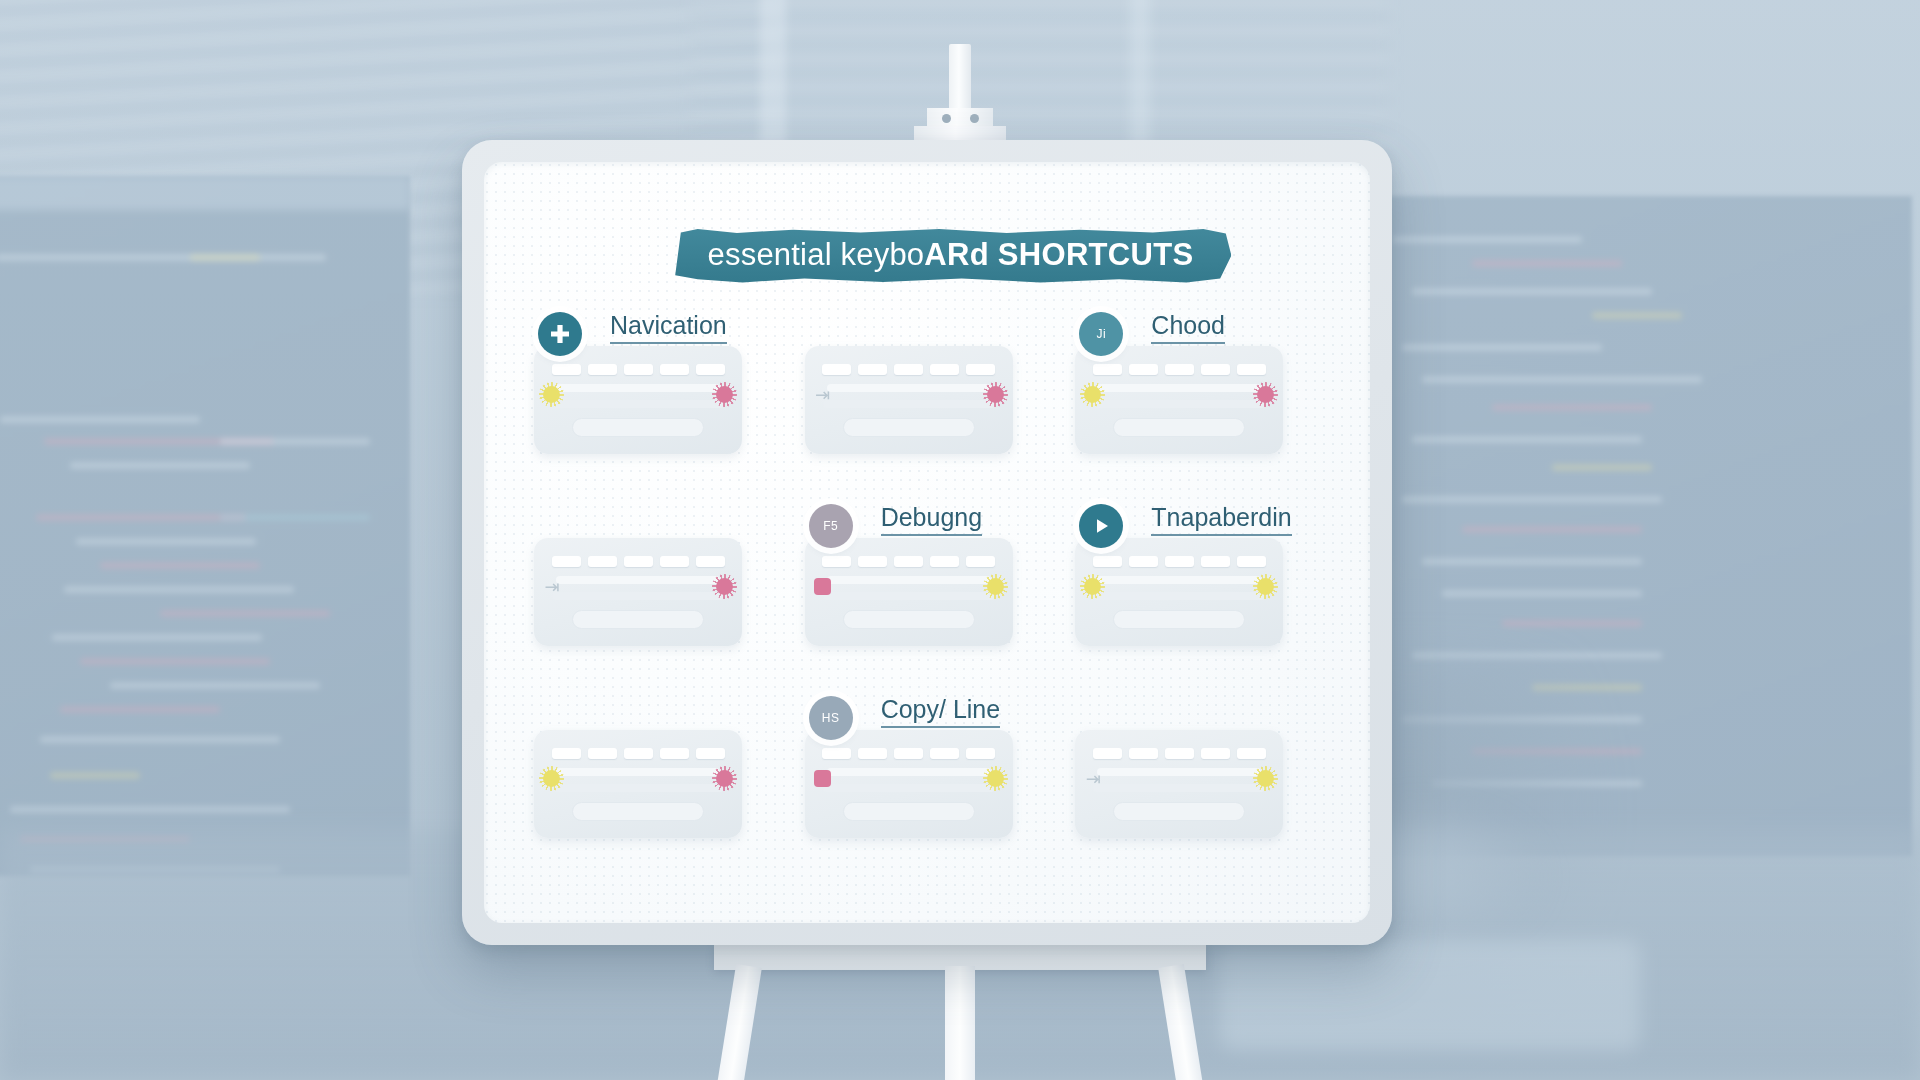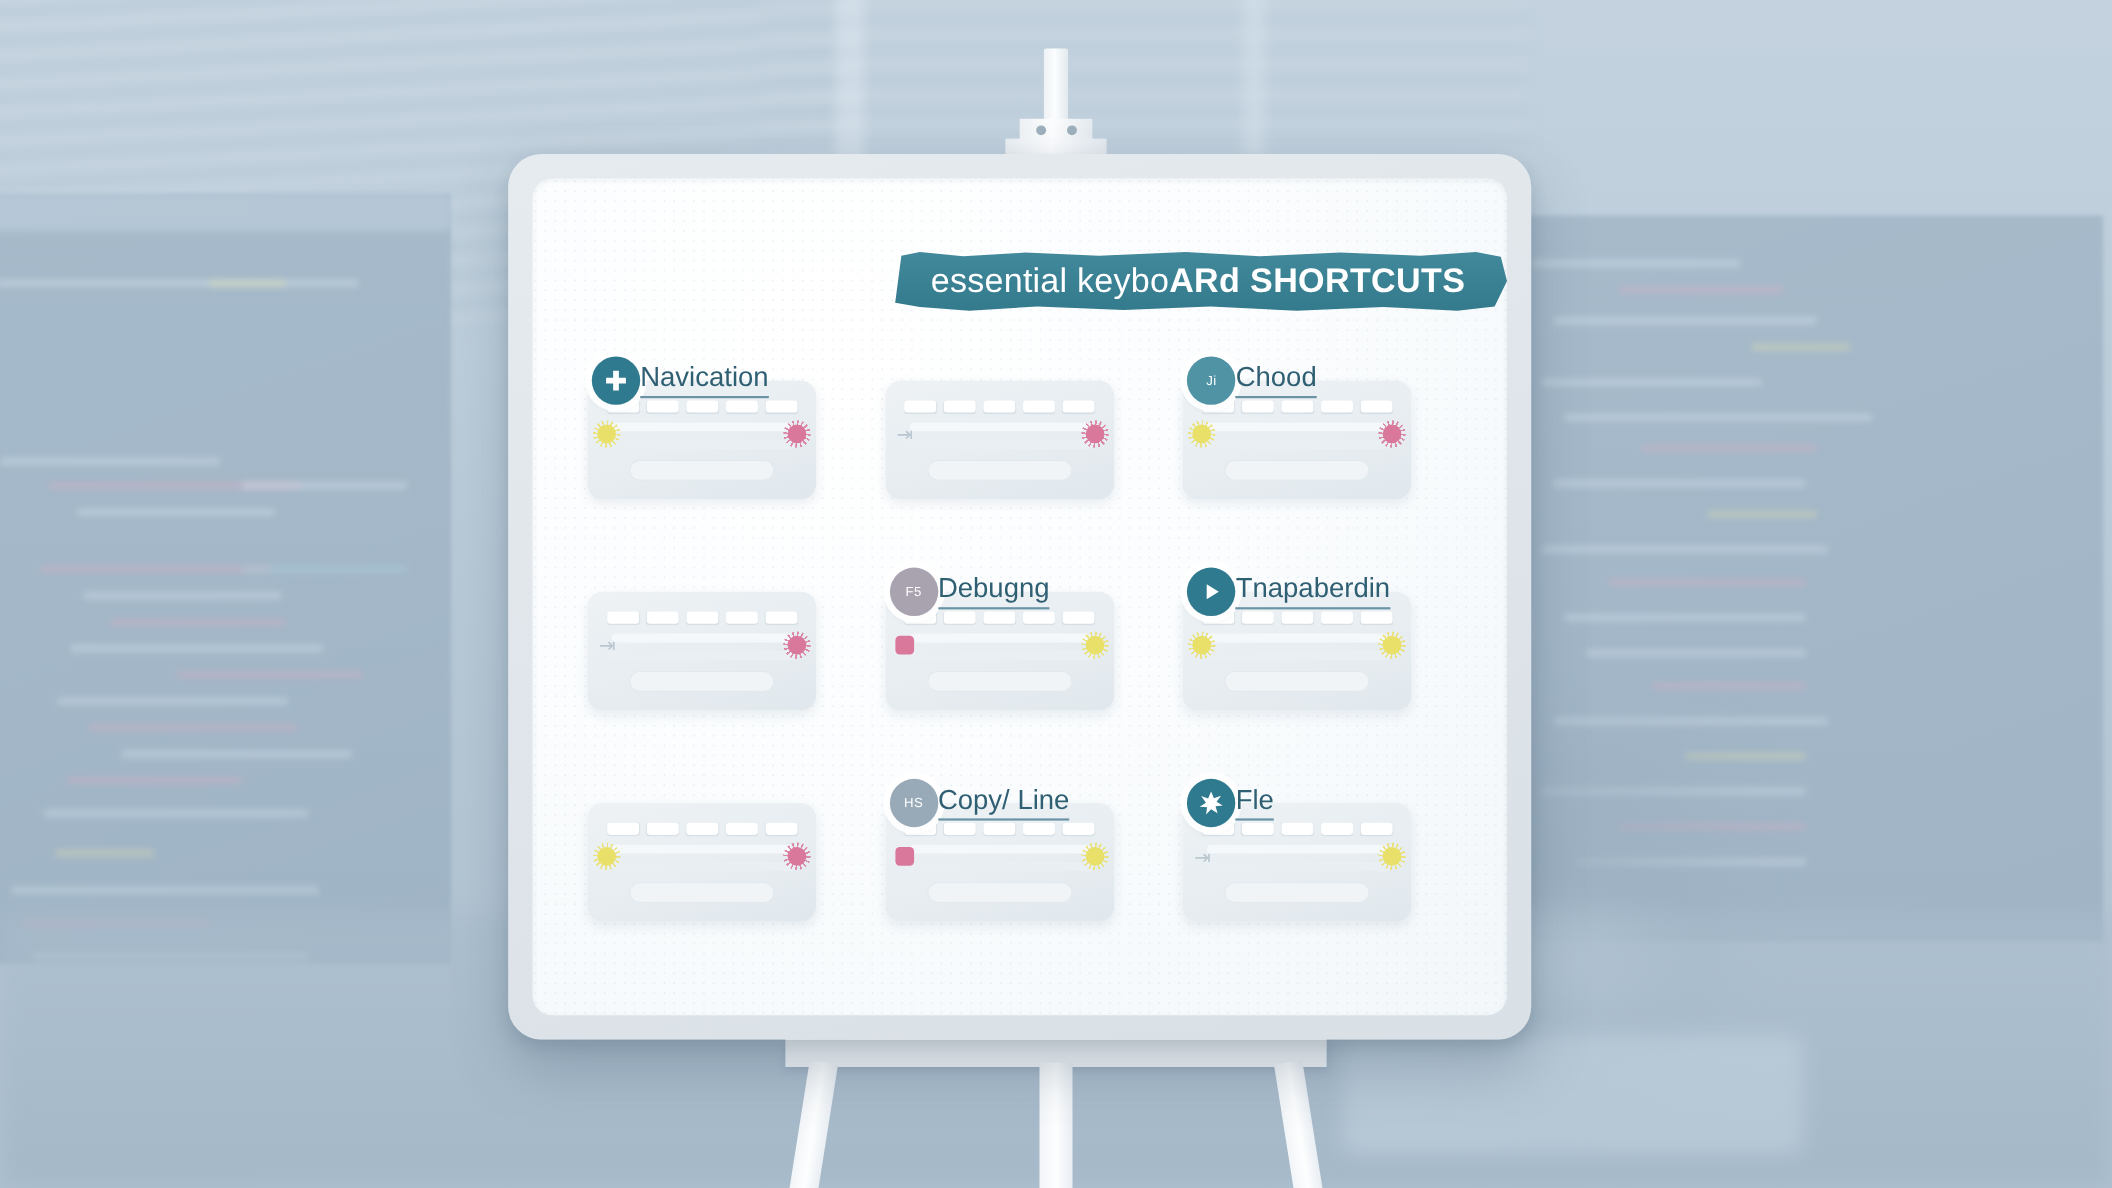--- a/index.html
+++ b/index.html
@@ -201,21 +201,21 @@
     position: absolute; inset: 0;
     background-image:
       radial-gradient(circle at 3px 3px, rgba(150,175,195,.16) 0.8px, transparent 1.1px);
     background-size: 9px 9px;
     pointer-events: none;
   }
 
   
   .title-wrap {
     position: absolute; left: 0; right: 0; top: 66px;
-    display: flex; justify-content: flex-end; margin-left: 47px;
+    display: flex; justify-content: center; margin-left: 47px;
   }
   .title-banner {
     position: relative;
     background: linear-gradient(180deg,#42899c 0%,#3b8194 52%,#347a8d 100%);
     padding: 11px 38px 13px;
     clip-path: polygon(
       2% 8%, 5% 2%, 12% 9%, 22% 3%, 34% 8%, 48% 2%, 60% 9%, 73% 3%, 86% 8%,
       95% 2%, 99% 10%, 100% 50%, 98% 92%, 92% 99%, 80% 93%, 66% 99%,
       52% 92%, 38% 98%, 24% 92%, 13% 99%, 5% 93%, 1% 86%);
     box-shadow: 0 4px 10px rgba(52,110,128,.18);
@@ -240,26 +240,25 @@
     grid-template-columns: repeat(3, 1fr);
     grid-template-rows: repeat(3, 170px);
     column-gap: 18px;
     row-gap: 22px;
   }
 
   .card { position: relative; }
 
   .card-head {
     display: flex;
-    align-items: center;
-    gap: 0;
+    align-items: flex-start;
+    gap: 28px;
     position: relative;
     z-index: 3;
     padding-left: 8px;
-    margin-top: 12px;
   }
 
   .badge {
     width: 44px; height: 44px;
     border-radius: 50%;
     display: flex; align-items: center; justify-content: center;
     color: #fff;
     box-shadow: 0 0 0 6px rgba(255,255,255,.92), 0 3px 8px rgba(90,115,135,.22);
     flex: 0 0 auto;
   }
@@ -623,28 +622,20 @@
             </div>
             <div class="kbd-bar"></div>
             <div class="kbd-bar2"></div>
             <div class="kbd-space"></div>
             <div class="dot left square" style="background:#d9789a;"></div>
             <div class="dot right spark" style="background:#e9e06a;color:#e9e06a;"></div>
           </div>
         </div>
 
         <div class="card">
-          <div class="card-head">
-            <div class="badge" style="background:#2f7a8e;">
-              <svg width="26" height="26" viewBox="0 0 26 26" aria-hidden="true">
-                <path d="M13 2.5l2.6 6.1 6.4-2.3-4 5.6 5.6 3.3-6.6.7 1.9 6.4-5.9-3.6-4.6 4.8 1-6.7-6.8-.4 5.7-3.6L4 6.6l6.3 2.4z" fill="#fff"></path>
-              </svg>
-            </div>
-            <div class="card-title">Fle</div>
-          </div>
           <div class="kbd">
             <div class="kbd-row">
               <div class="kbd-key"></div>
               <div class="kbd-key"></div>
               <div class="kbd-key"></div>
               <div class="kbd-key"></div>
               <div class="kbd-key"></div>
             </div>
             <div class="kbd-bar"></div>
             <div class="kbd-bar2"></div>

